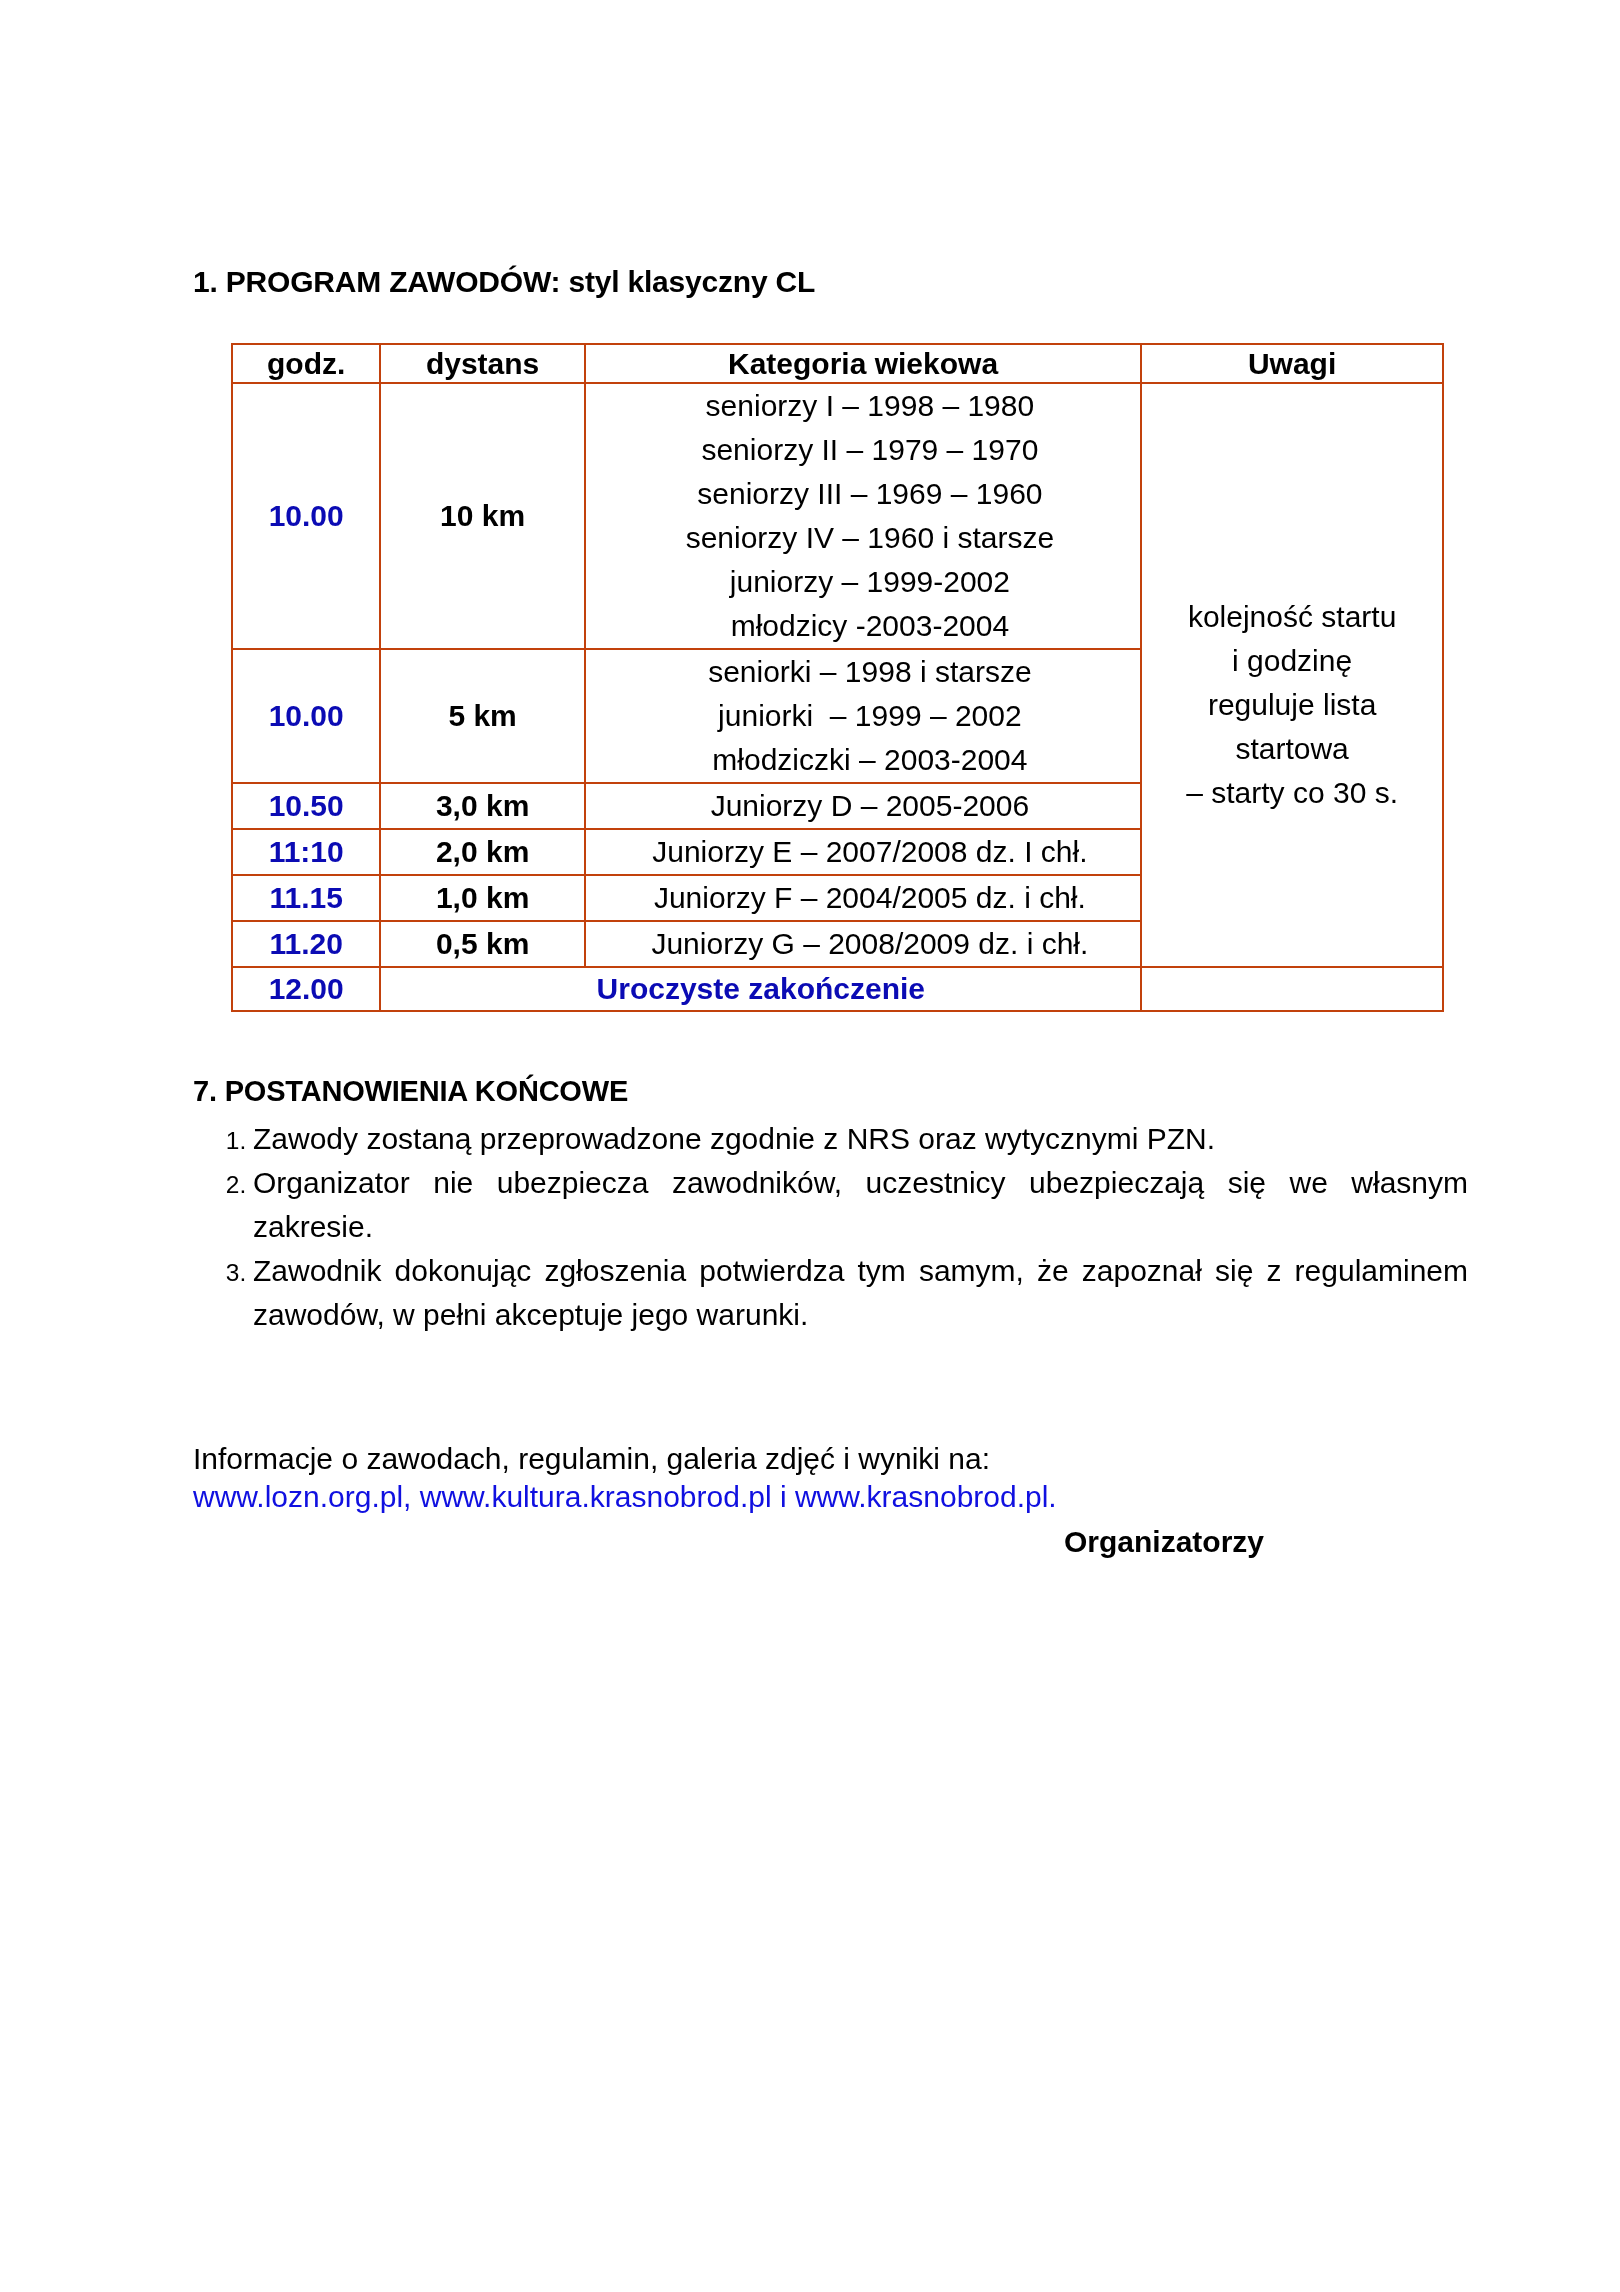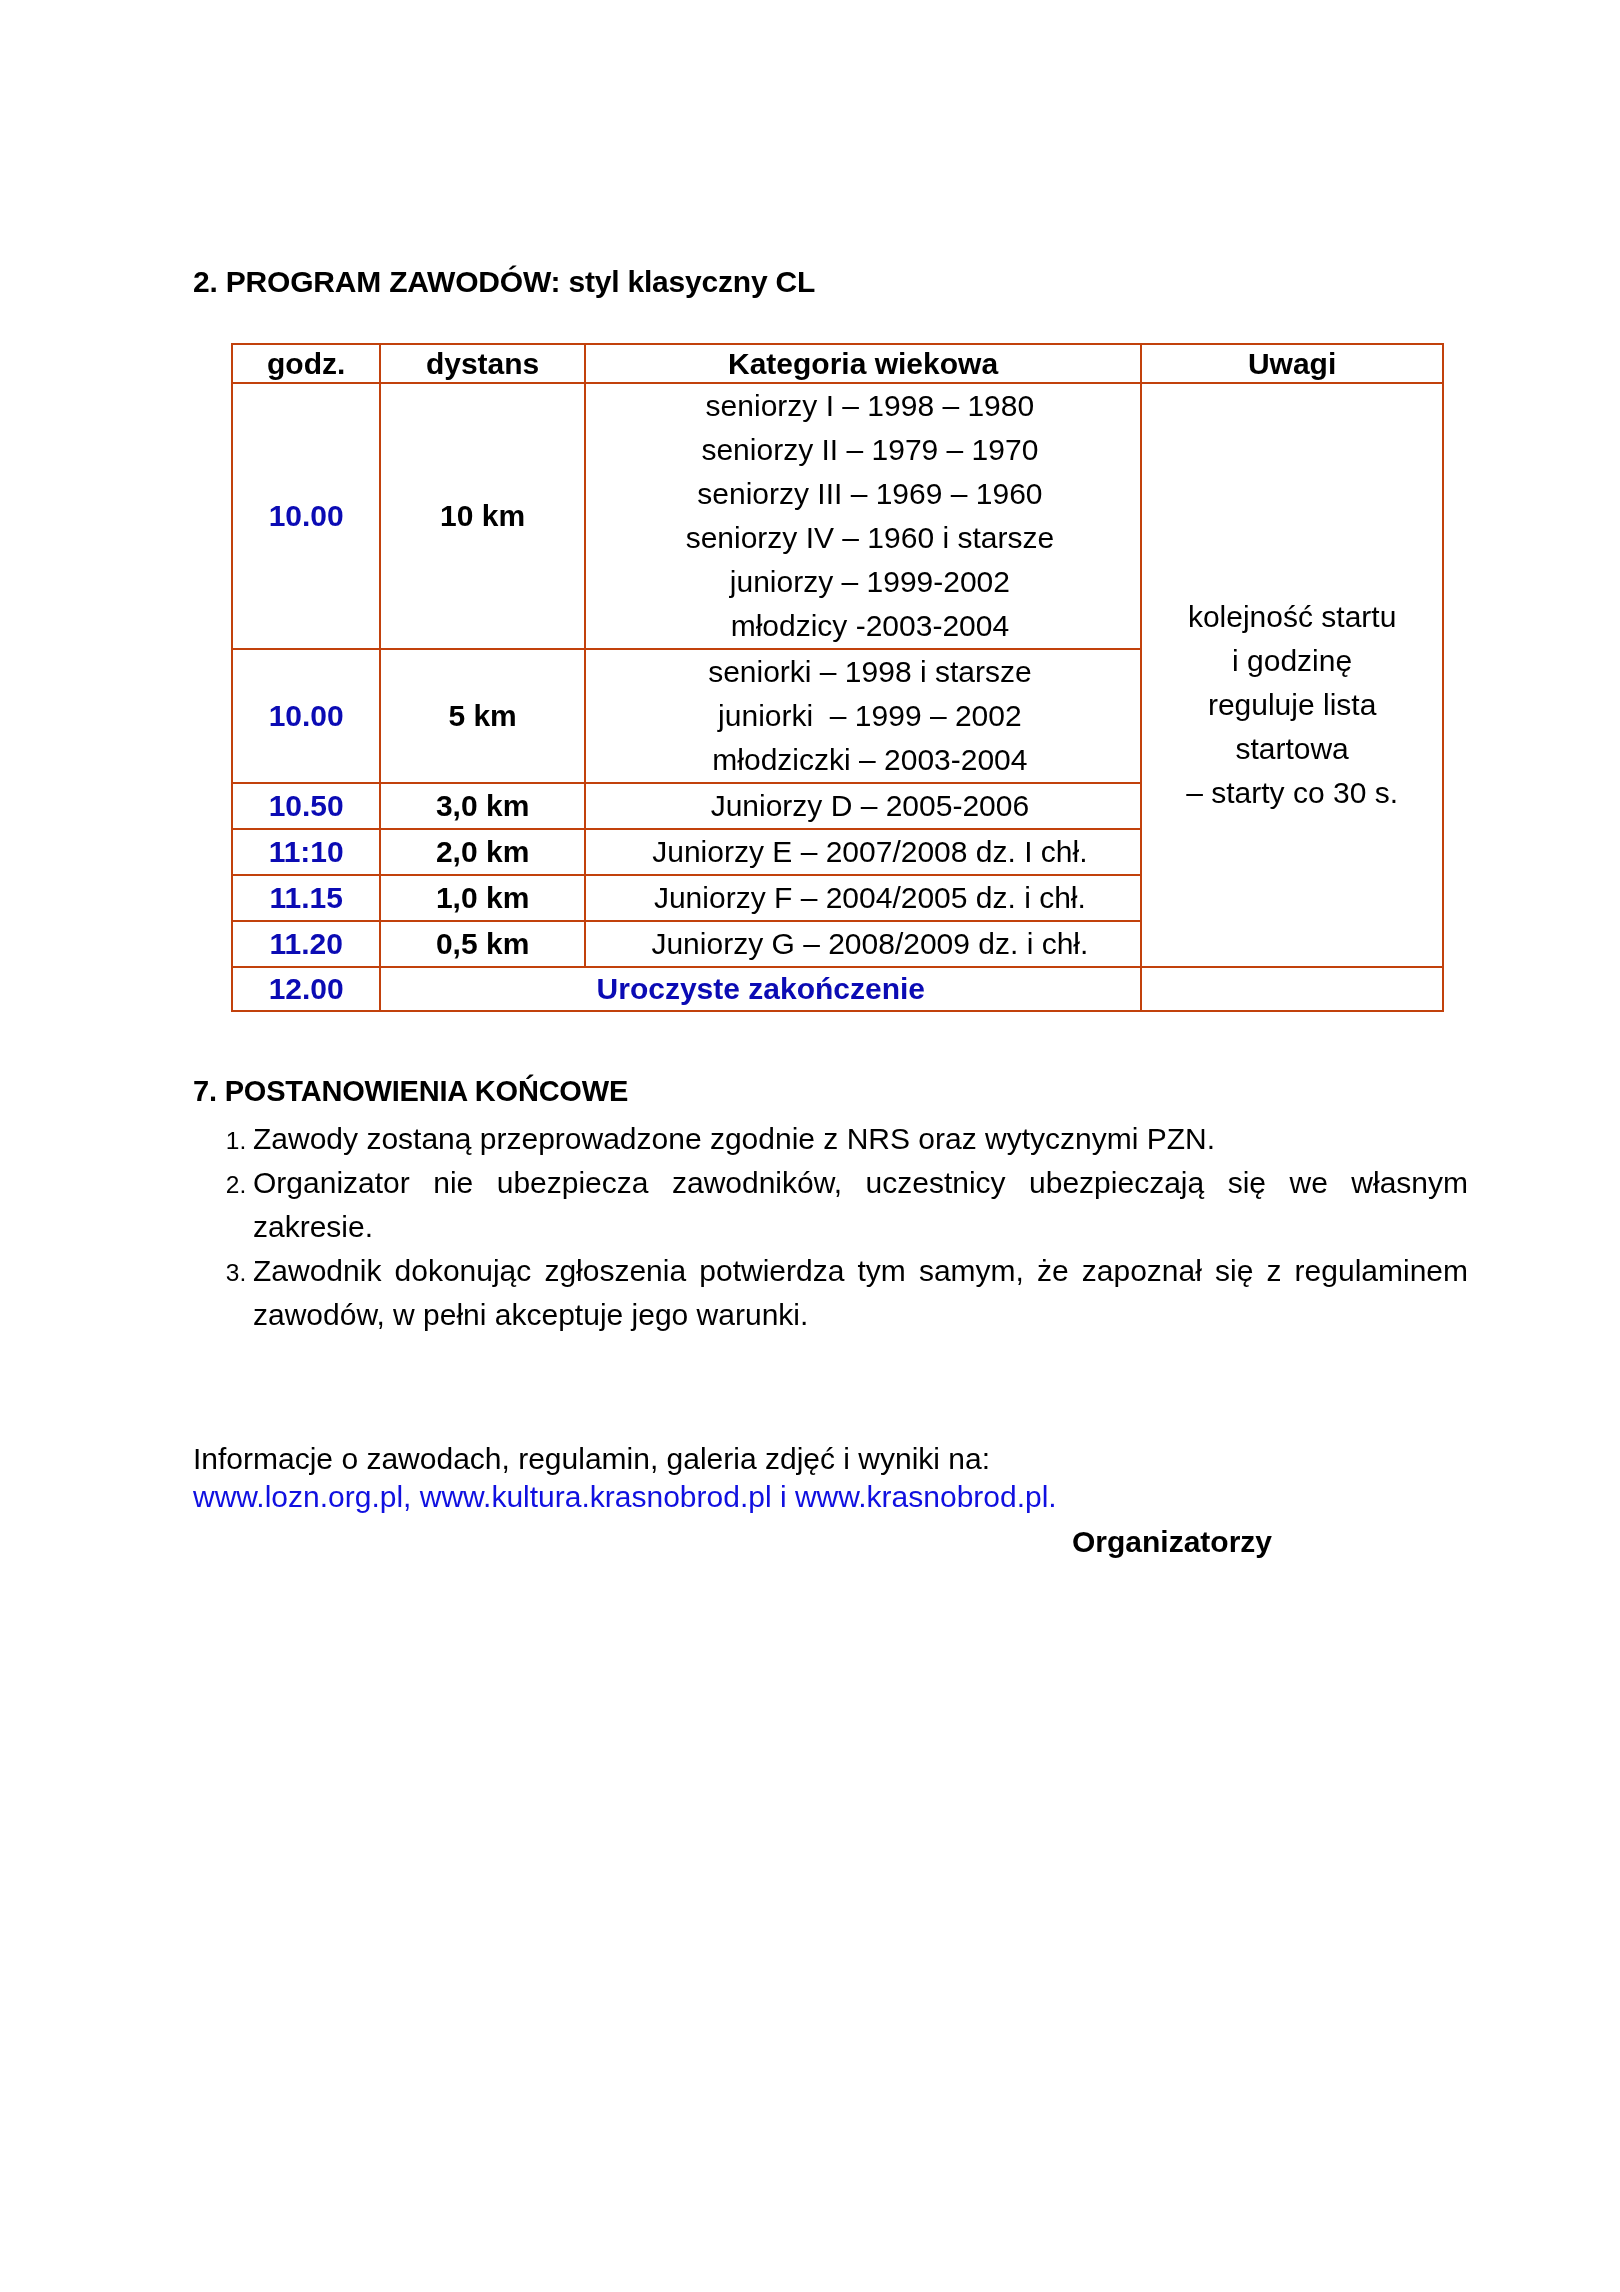--- a/index.html
+++ b/index.html
@@ -37,26 +37,26 @@
 
   ol.rules {
     position: absolute; left: 218px; top: 1117px; width: 1215px;
     margin: 0; padding: 0 0 0 35px; font-size: 30px; line-height: 44px;
   }
   ol.rules li { text-align: justify; padding-left: 0; }
   ol.rules li::marker { font-size: 24.5px; }
 
   #info { position: absolute; left: 193px; top: 1404px; font-size: 30px; line-height: 38px; margin-top: 36px; }
   .links { color: #1010e0; }
-  #org { position: absolute; left: 1064px; top: 1525px; font-size: 30px; font-weight: bold; margin-left: 8px; }
+  #org { position: absolute; left: 1064px; top: 1525px; font-size: 30px; font-weight: bold; }
 </style>
 </head>
 <body>
 
-<div class="heading" id="h6">2. PROGRAM ZAWODÓW: styl klasyczny CL</div>
+<div class="heading" id="h6">1. PROGRAM ZAWODÓW: styl klasyczny CL</div>
 
 <table class="prog">
   <tbody>
       <tr>
     <th class="c1">godz.</th>
     <th class="c2">dystans</th>
     <th class="c3">Kategoria wiekowa</th>
     <th class="c4">Uwagi</th>
   </tr>
   <tr>

